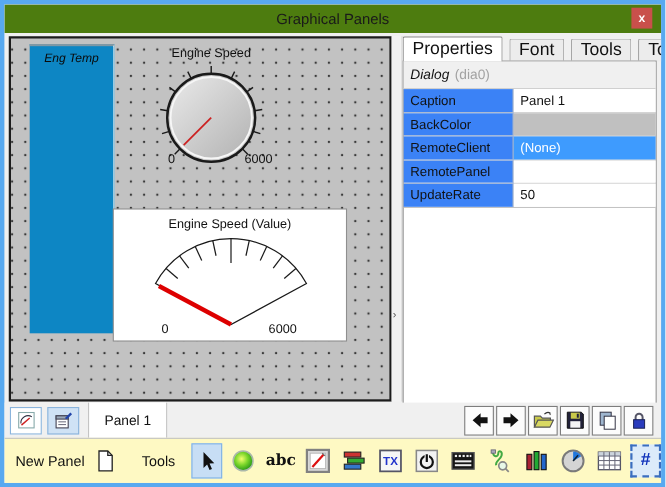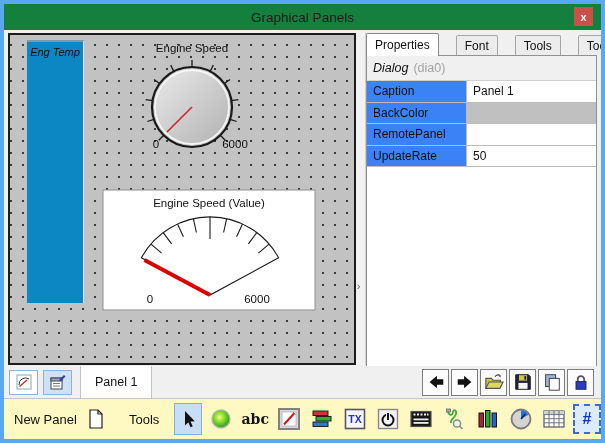--- a/index.html
+++ b/index.html
@@ -3,49 +3,49 @@
 <meta charset="utf-8">
 <style>
   * { margin:0; padding:0; box-sizing:border-box; }
   html,body { width:605px; height:443px; }
   body { font-family:"Liberation Sans", sans-serif; font-size:12px; color:#111; }
 
   .window { position:relative; width:605px; height:443px; background:#f0f0f0;
             border:4px solid #58a9f0; overflow:hidden; }
 
   
-  .titlebar { position:absolute; left:0; right:0; top:0; height:26px; background:#15803d;
+  .titlebar { position:absolute; left:0; right:0; top:0; height:26px; background:#4d7c0f;
               display:flex; align-items:center; justify-content:center; }
   .titlebar .title { font-size:13.5px; color:#1a1a1a; }
   .close-btn { position:absolute; right:8px; top:3px; width:19px; height:19px; background:#c9504b;
                color:#fff; font-size:11px; font-weight:bold; display:flex; align-items:center;
                justify-content:center; cursor:default; border:none; }
 
   
   .canvas { position:absolute; left:4px; top:29px; width:348px; height:332px;
             background-color:#c2c2c2; border:2px solid #1c1c1c;
             background-image:radial-gradient(circle, #3a3a3a 1px, transparent 1.4px);
             background-size:12px 12px; background-position:7px 4px; }
-  .engtemp { position:absolute; left:17px; top:5px; width:57px; height:263px;
+  .engtemp { position:absolute; left:17px; top:5px; width:77px; height:263px;
              background:#0d86c4; border-top:2px solid #7f98a5; border-right:1px solid #d8e8ef;
              text-align:center; padding-top:3px; }
   .engtemp span { font-style:italic; font-size:11px; color:#0a0a0a; }
   .gauges-svg { position:absolute; left:0; top:0; }
 
   
   .splitter { position:absolute; left:352px; top:29px; width:10px; height:332px; background:#f2f2f2;
               border-right:1px solid #cfcfcf; }
   .splitter .arrow { position:absolute; left:1px; top:248px; font-size:10px; color:#555; }
 
   
   .props { position:absolute; left:362px; top:29px; width:231px; height:335px; }
   .ptabs { display:flex; align-items:flex-end; height:23px; }
   .ptab { height:21px; padding:0 8px; display:flex; align-items:center; justify-content:center;
-          background:#ececec; border:1px solid #a6a6a6; border-bottom:none; font-size:12px;
-          margin-right:17px; border-radius:2px 2px 0 0; }
+          background:#ececec; border:1px solid #a6a6a6; border-bottom:none; font-size:16px;
+          margin-right:6px; border-radius:2px 2px 0 0; }
   .ptab.active { height:23px; background:#fff; border-color:#8a8a8a; position:relative; z-index:2; }
   .pbody { position:absolute; left:0; top:22px; width:231px; height:313px; background:#fff;
            border:1px solid #919191; }
   .phdr { height:25px; background:#f0f0f0; border-bottom:1px solid #d0d0d0;
           display:flex; align-items:center; padding-left:6px; gap:5px; }
   .phdr .obj { font-size:12.5px; color:#111;font-style:italic; }
   .phdr .objid { font-size:12.5px; color:#a2a2a2; }
   .prow { display:flex; height:21.5px; border-bottom:1px solid #bdbdbd; }
   .pname { width:100px; background:#3b82f6; border-right:1px solid #bdbdbd;
            display:flex; align-items:center; padding-left:6px; }
@@ -165,20 +165,24 @@
       </div>
       <div class="prow">
         <div class="pname">Caption</div>
         <div class="pval">Panel 1</div>
       </div>
       <div class="prow">
         <div class="pname">BackColor</div>
         <div class="pval gray"></div>
       </div>
       <div class="prow">
+        <div class="pname">RemoteClient</div>
+        <div class="pval selected">(None)</div>
+      </div>
+      <div class="prow">
         <div class="pname">RemotePanel</div>
         <div class="pval"></div>
       </div>
       <div class="prow">
         <div class="pname">UpdateRate</div>
         <div class="pval">50</div>
       </div>
     </div>
   </div>
 

